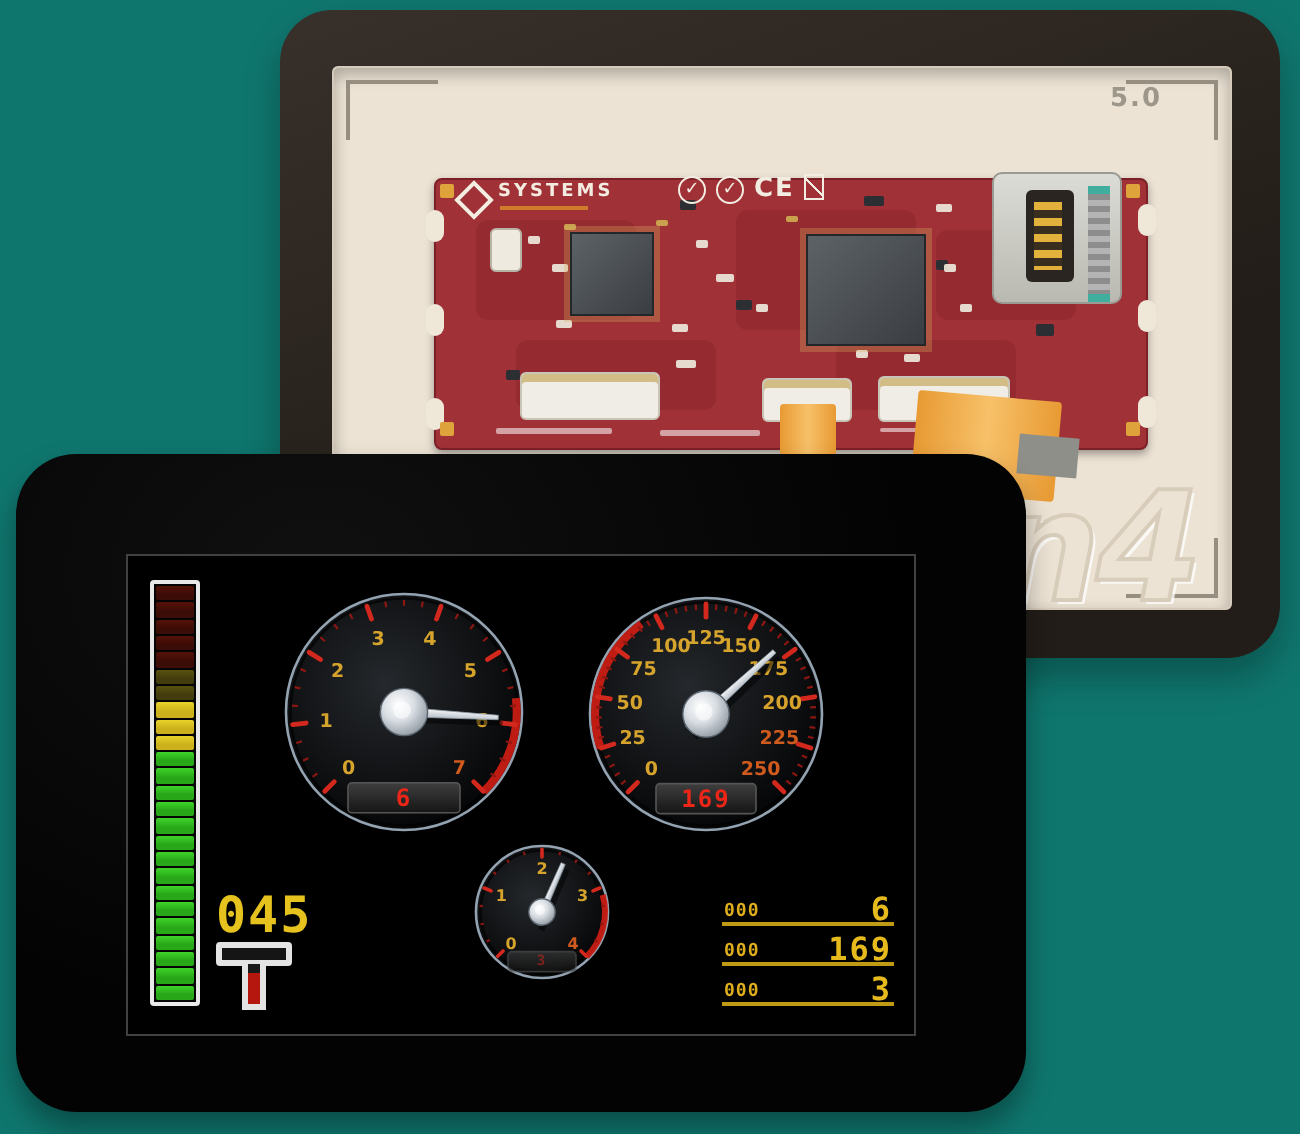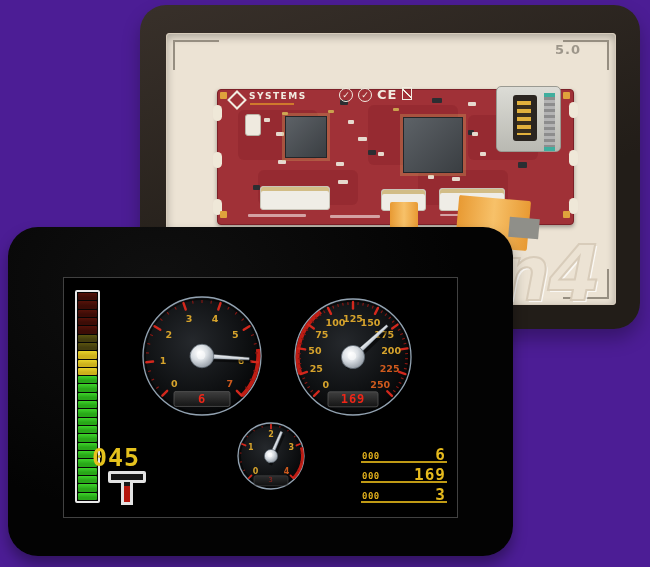--- a/index.html
+++ b/index.html
@@ -1,16 +1,16 @@
 <!DOCTYPE html>
 <html><head>
 <meta charset="utf-8">
 <style>
   html,body{margin:0;padding:0;background:#fff;}
-  .stage{position:relative;width:650px;height:567px;background:#4c1d95;overflow:hidden;
+  .stage{position:relative;width:650px;height:567px;background:#0f766e;overflow:hidden;
          font-family:"DejaVu Sans", sans-serif;}
   
   .back-display{position:absolute;left:140px;top:5px;width:500px;height:324px;
     background:linear-gradient(160deg,#38302a,#221d18 65%);border-radius:26px;z-index:1;
     box-shadow:0 10px 18px rgba(0,0,0,.28);}
   .back-panel{position:absolute;left:26px;top:28px;width:448px;height:270px;
     background:#ece3d4;border:1px solid #d6cbbb;border-radius:3px;overflow:hidden;
     box-shadow:inset 0 3px 8px rgba(0,0,0,.28);}
   .bracket{position:absolute;width:46px;height:30px;}
   .bracket:before{content:"";position:absolute;left:0;right:0;top:0;height:0;border-top:2px solid #968e81;}
@@ -61,21 +61,21 @@
   
   .front-display{position:absolute;left:8px;top:227px;width:505px;height:329px;
     background:radial-gradient(ellipse at 30% 18%,#101010 0%,#030303 60%);
     border-radius:30px;z-index:5;box-shadow:0 8px 14px rgba(0,0,0,.35);}
   .screen{position:absolute;left:55px;top:50px;width:393px;height:239px;background:#000;
     border:1px solid #414141;}
   .screen > *{position:absolute;}
   .led-bar{left:11px;top:12px;width:25px;height:213px;border:2px solid #e9e9e9;border-radius:2px;
     background:#050505;box-sizing:border-box;padding:1px;display:flex;flex-direction:column;gap:1px;}
   .led-seg{flex:1;border-radius:1px;}
-  .bar-value{left:28px;top:165px;font:bold 25px "DejaVu Sans Mono",monospace;color:#e5c21d;
+  .bar-value{left:44px;top:165px;font:bold 25px "DejaVu Sans Mono",monospace;color:#e5c21d;
     letter-spacing:1px;text-align:center;}
   .t-icon{left:44px;top:193px;width:44px;height:34px;}
   .t-top{position:absolute;left:0;top:0;width:38px;height:12px;border:3px solid #e3e3e3;
     background:#151515;border-radius:2px;box-sizing:border-box;}
   .t-stem{position:absolute;left:13px;top:11px;width:12px;height:23px;border:3px solid #e3e3e3;
     border-top:none;background:linear-gradient(#1a1a1a 0 22%,#b5170e 22%);box-sizing:border-box;}
   .gauge{position:absolute;}
   .odo-row{left:297px;width:86px;height:16px;}
   .odo-row.r1{top:169px;}.odo-row.r2{top:189px;}.odo-row.r3{top:209px;}
   .odo-icon{position:absolute;left:1px;bottom:2px;font:bold 9px "DejaVu Sans Mono",monospace;

